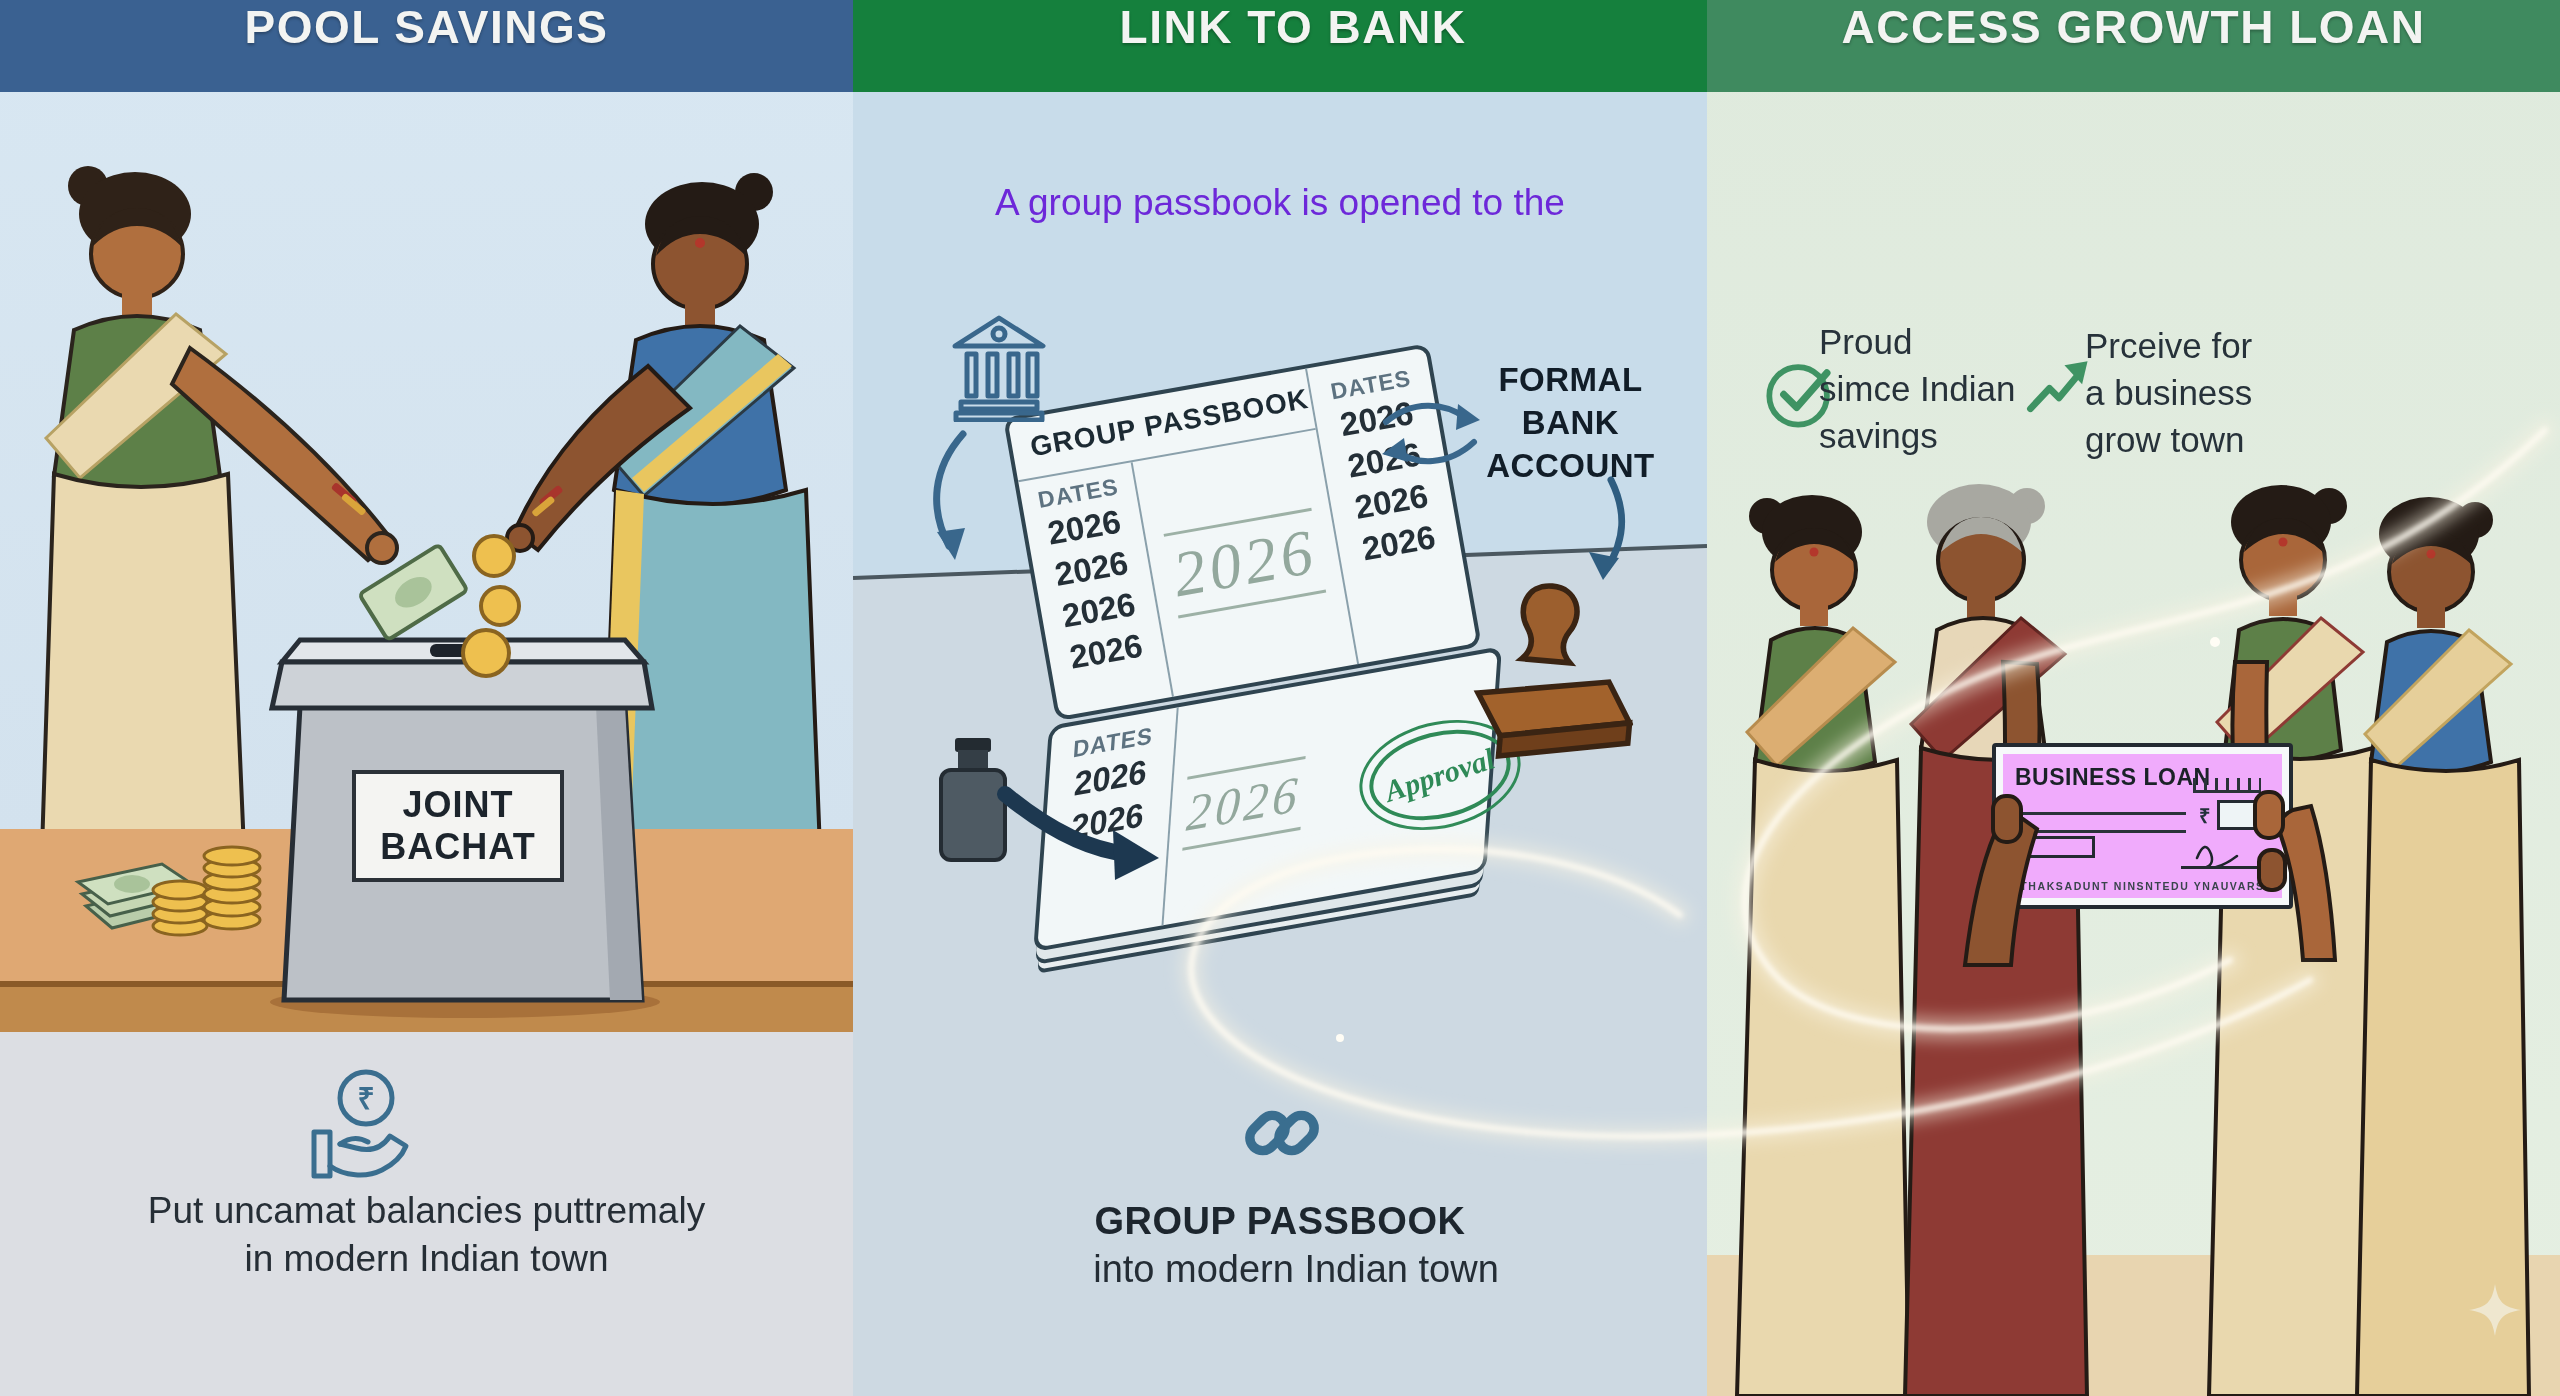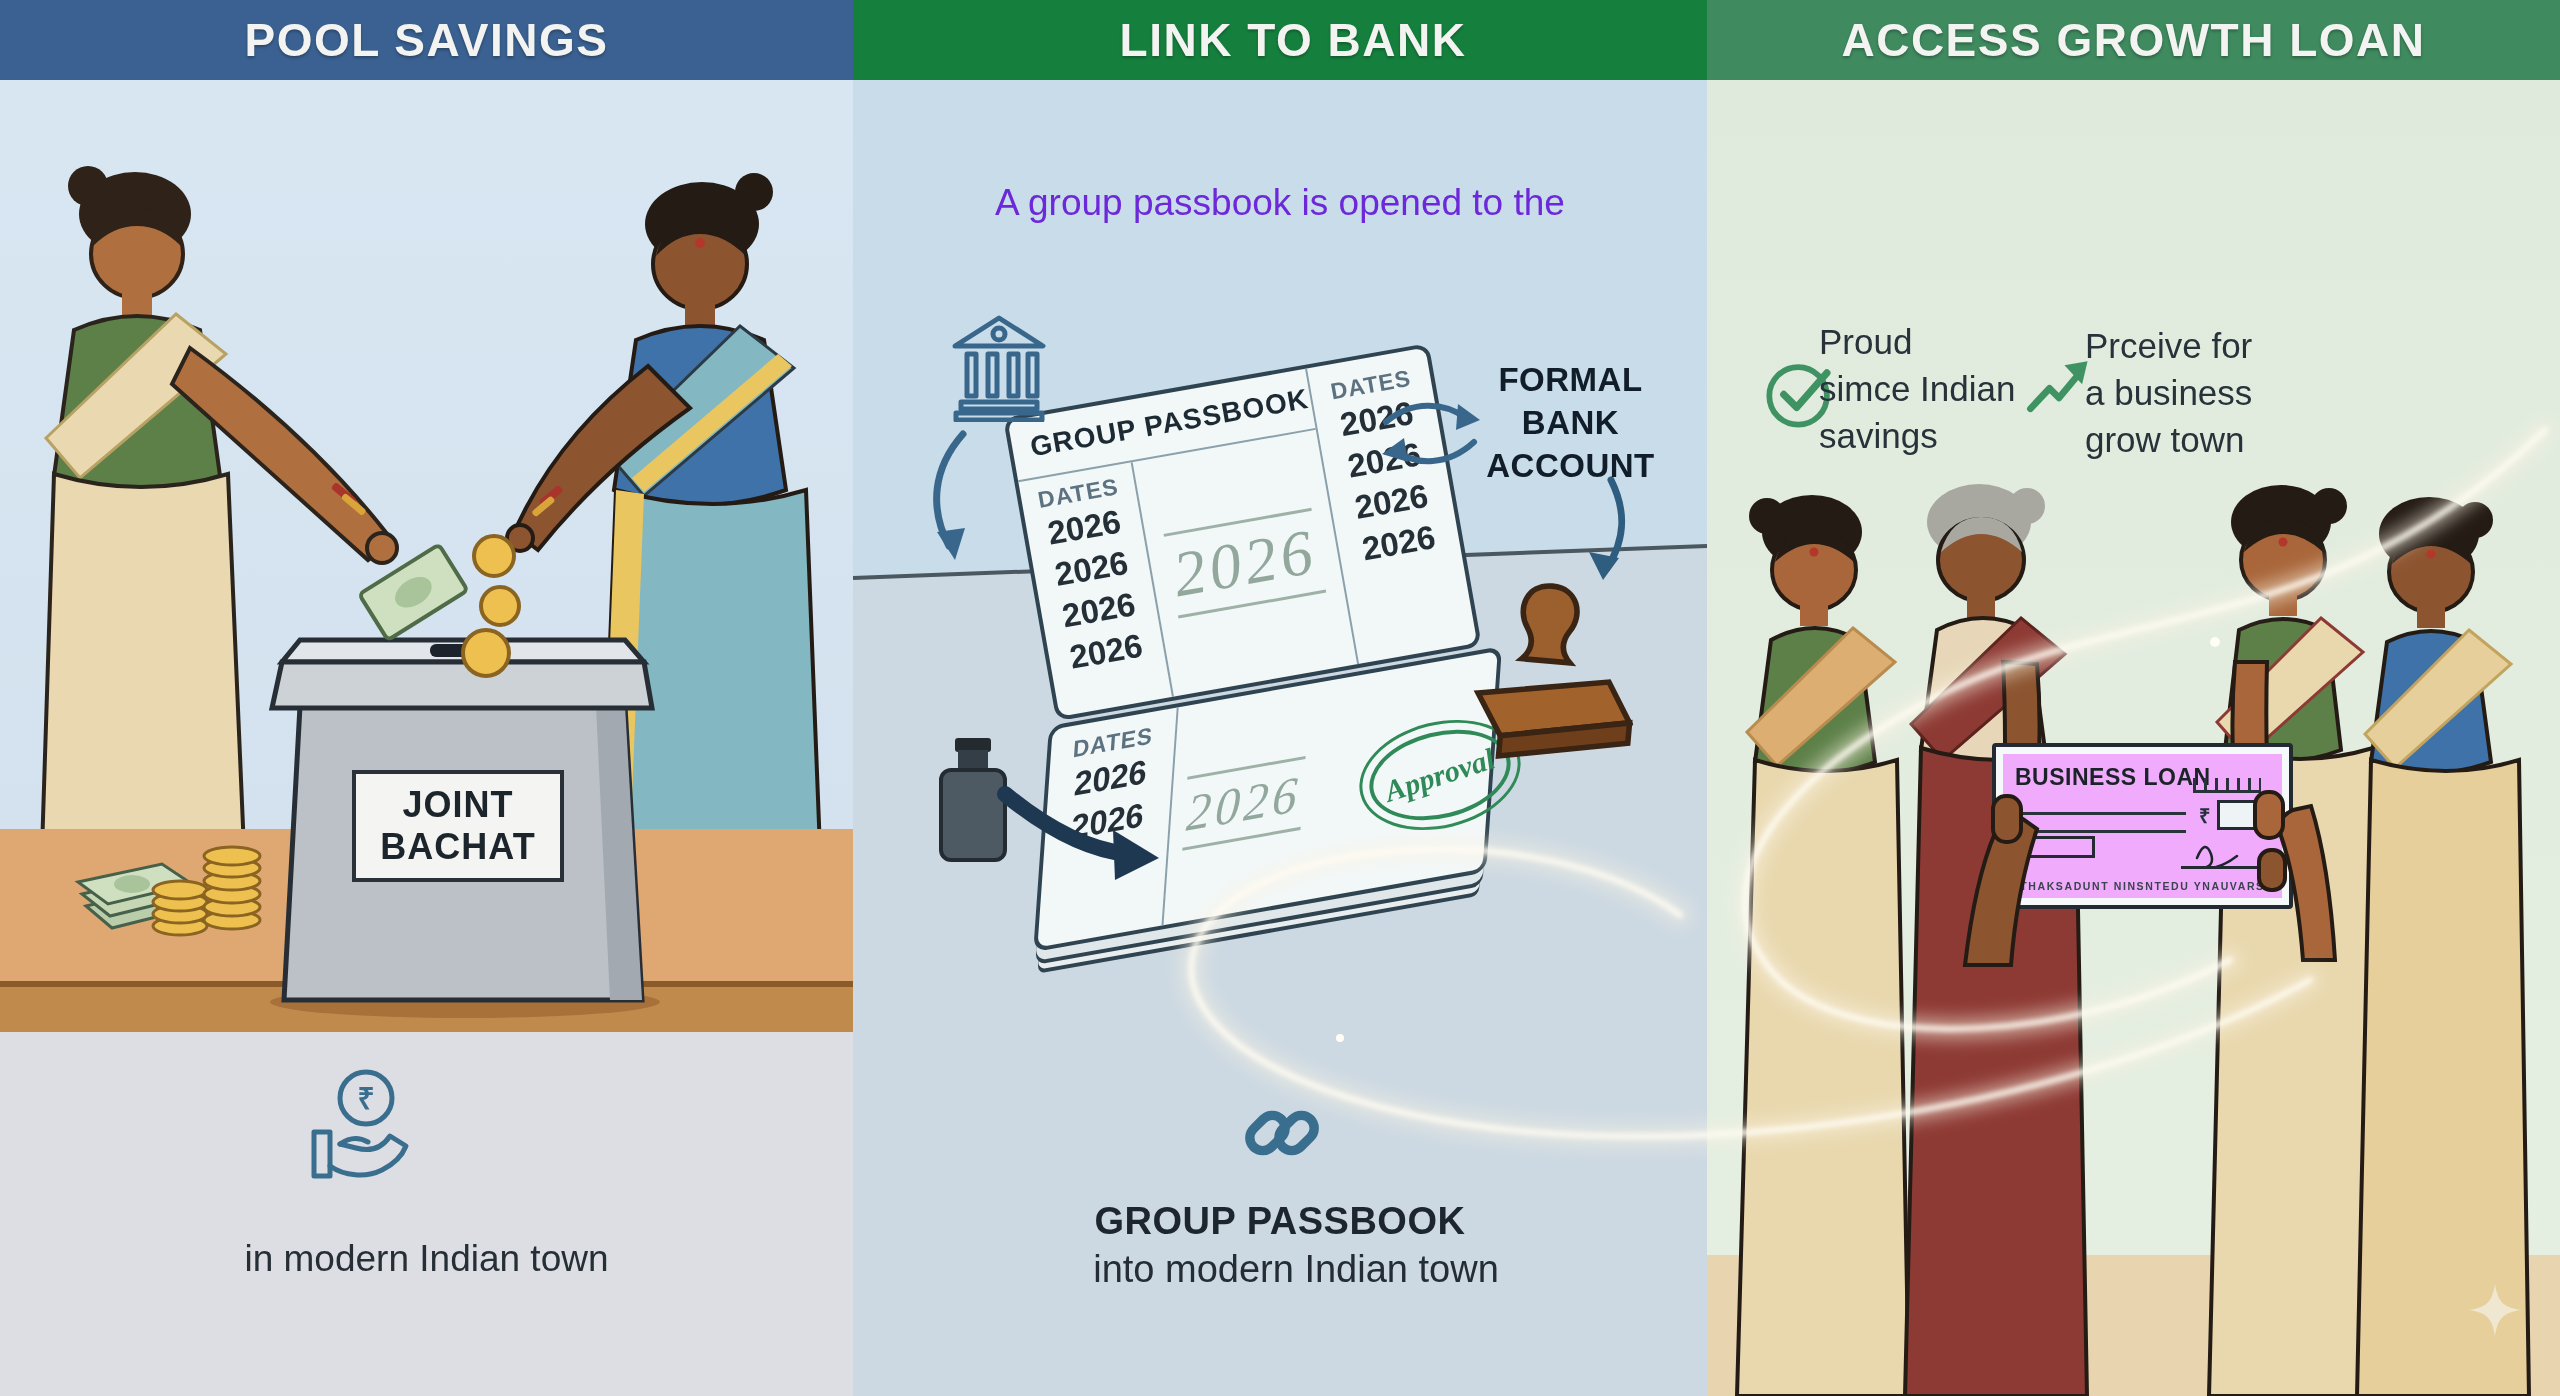--- a/index.html
+++ b/index.html
@@ -3,22 +3,22 @@
 <meta charset="utf-8">
 <style>
   html,body{margin:0;padding:0;background:#222;}
   .stage{position:relative;width:2560px;height:1396px;overflow:hidden;
          font-family:"Liberation Sans",sans-serif;}
   .abs{position:absolute;}
   .panel{position:absolute;top:0;height:1396px;z-index:1;}
   .panel1{left:0;width:853px;background:linear-gradient(#d8e7f2,#d3e2ee 60%);}
   .panel2{left:853px;width:854px;background:#c8dcea;}
   .panel3{left:1707px;width:853px;background:linear-gradient(#dfeadd,#e5efe2);}
-  .hdr{position:absolute;top:0;left:0;right:0;height:80px;display:flex;
-       align-items:center;justify-content:center;}
+  .hdr{position:absolute;top:0;left:0;right:0;height:92px;display:flex;
+       align-items:flex-start;justify-content:center;}
   .hdr1{background:#3a6191;}.hdr2{background:#15803d;padding-left:26px;}.hdr3{background:#3f8a5f;}
   .hdr h1{margin:0;color:#f3f4f2;font-size:46px;font-weight:bold;letter-spacing:1.5px;
           text-shadow:0 2px 3px rgba(0,0,0,.28);}
   svg{display:block;}
   
   .scene{position:absolute;inset:0;}
   .box-label{left:352px;top:770px;width:204px;height:104px;background:#f4f4f2;
      border:4px solid #2b3138;display:flex;flex-direction:column;align-items:center;
      justify-content:center;z-index:4;}
   .box-label span{font-size:36px;font-weight:bold;color:#1c242c;line-height:1.18;letter-spacing:1px;}
@@ -180,20 +180,21 @@
 
     <svg class="abs" style="left:300px;top:1068px;z-index:4" width="120" height="118" viewBox="0 0 120 118">
       <circle cx="66" cy="30" r="26" fill="none" stroke="#3a6e8f" stroke-width="5"></circle>
       <text x="66" y="41" text-anchor="middle" font-size="30" font-weight="bold" fill="#3a6e8f">₹</text>
       <g fill="none" stroke="#3a6e8f" stroke-width="5" stroke-linejoin="round" stroke-linecap="round">
         <rect x="14" y="64" width="16" height="44" fill="none"></rect>
         <path d="M30 98 c14 10 36 12 52 4 c12 -6 20 -14 24 -24 l-16 -10 c-8 12 -20 16 -34 12 l-16 -4"></path>
         <path d="M40 76 q14 -10 28 -2"></path>
       </g>
     </svg>
+    <div class="abs cap" style="top:1190px">Put uncamat balancies puttremaly</div>
     <div class="abs cap" style="top:1238px">in modern Indian town</div>
   </section>
 
   <section class="panel panel2">
     <svg class="scene" width="854" height="1396" viewBox="0 0 854 1396">
       <path d="M0 578 L854 546 L854 1396 L0 1396 Z" fill="#cdd9e2"></path>
       <line x1="0" y1="578" x2="854" y2="546" stroke="#4b5860" stroke-width="4"></line>
     </svg>
 
     <div class="hdr hdr2">

